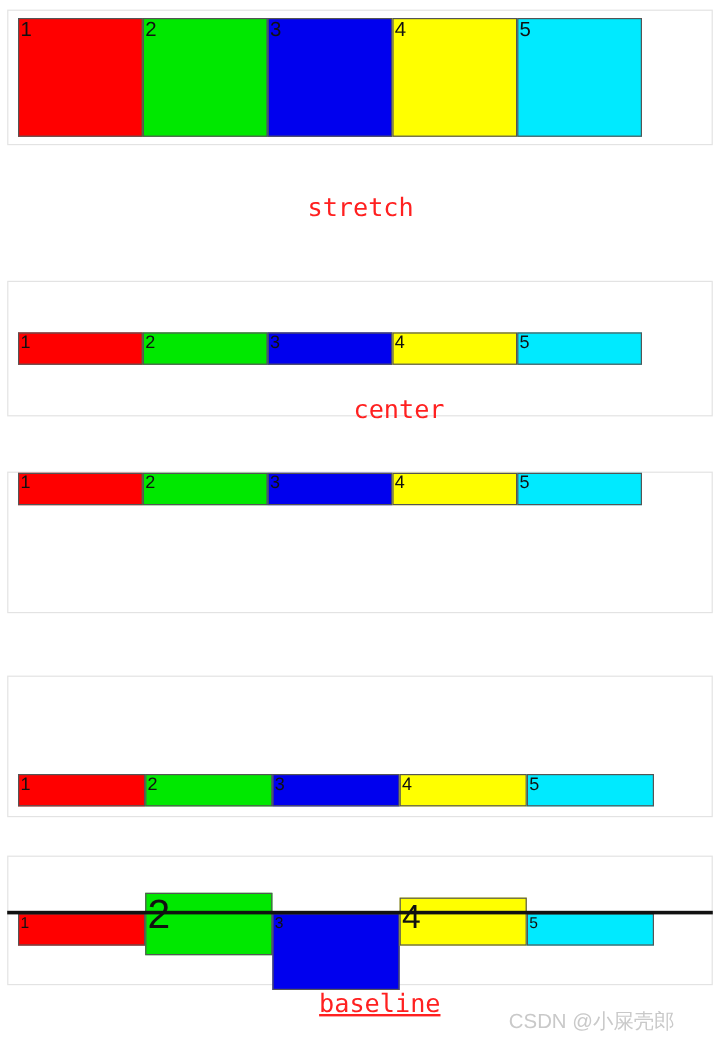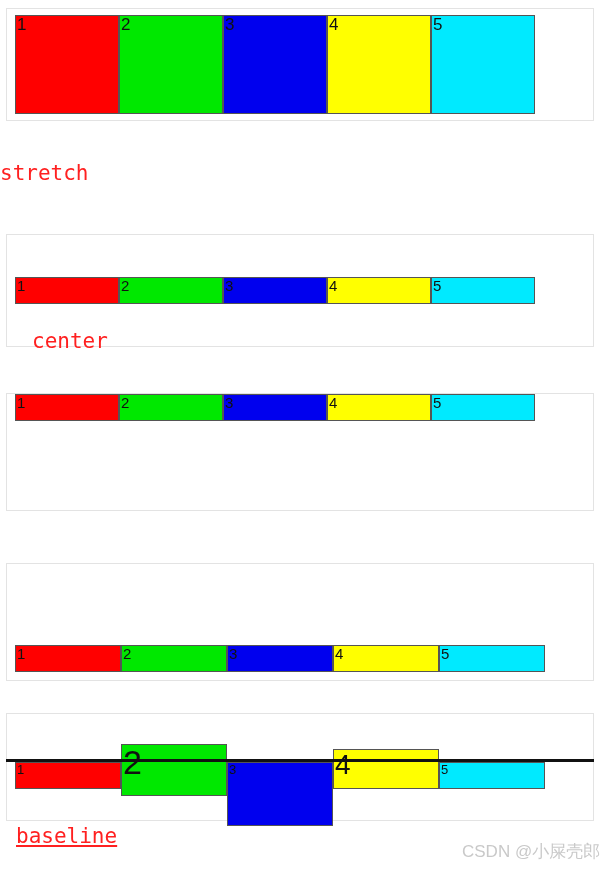--- a/index.html
+++ b/index.html
@@ -43,21 +43,21 @@
     padding-left: 1px;
     flex: 0 0 auto;
     position: relative;
     z-index: 2;
   }
 
   
   .caption {
     position: absolute;
     width: 100%;
-    text-align: left;
+    text-align: center;
     color: #ff2020;
     font-family: "DejaVu Sans Mono", "Liberation Mono", monospace;
     font-size: 21px;
     letter-spacing: 0px;
     white-space: nowrap;
     user-select: none;
   }
 
   
   .baseline-rule {
@@ -68,21 +68,20 @@
   }
 
   
   .watermark {
     position: absolute;
     color: #c9c9c9;
     font-size: 17px;
     font-family: "Liberation Sans", sans-serif;
     white-space: nowrap;
     user-select: none;
-    margin-left: 38px;
   }
 </style>
 </head>
 <body>
 
 <div class="stage">
 
   <div class="demo" style="left:6px; top:8px; width:588px; height:113px; align-items:stretch; padding:6px 0 6px 8px;">
     <div class="box" style="width:104px; background:#ff0000; font-size:17px;">1</div>
     <div class="box" style="width:104px; background:#00e800; font-size:17px;">2</div>

